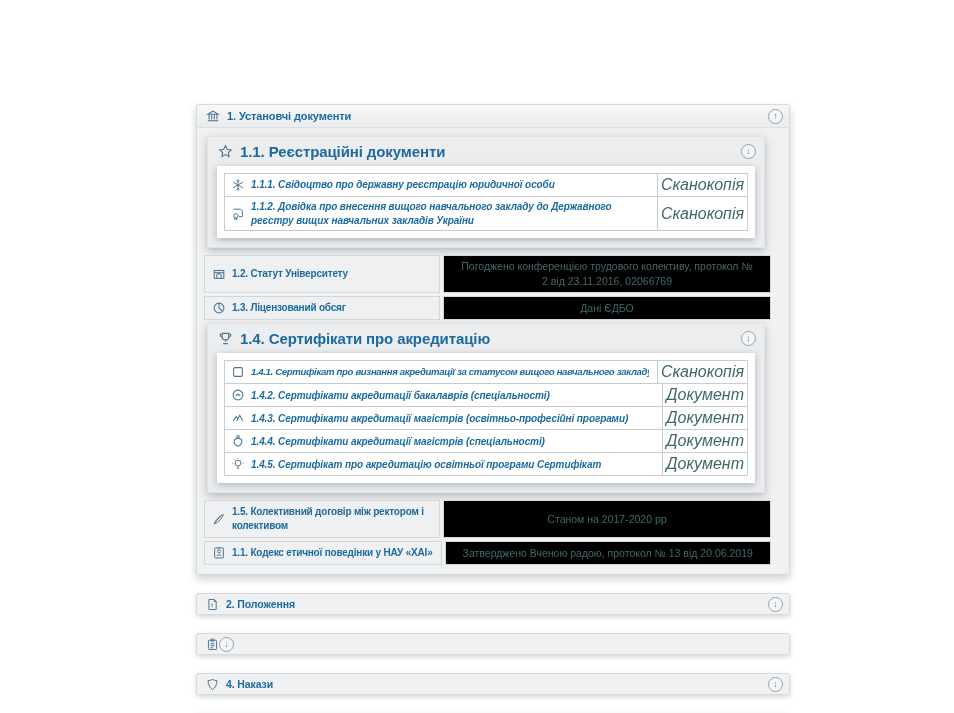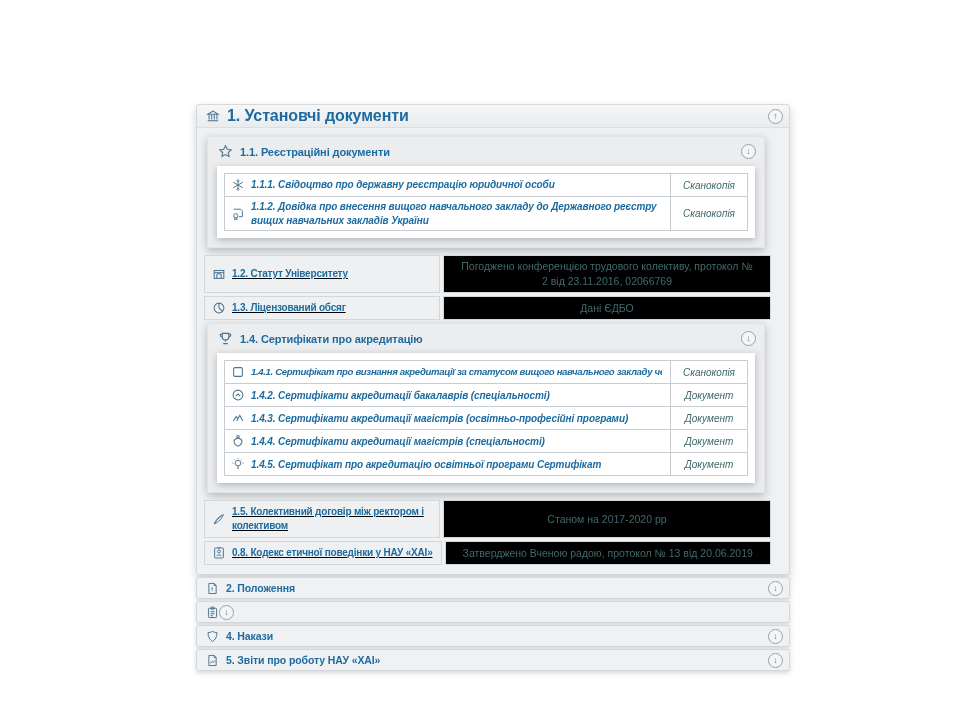--- a/index.html
+++ b/index.html
@@ -13,73 +13,73 @@
   
   .section-card{
     background:#f0f1f2;border:1px solid #d6d9dc;border-radius:3px;
     box-shadow:0 4px 9px rgba(130,140,150,.40);
   }
   .section-header{
     display:flex;align-items:center;height:22px;padding:0 6px 0 9px;
     background:linear-gradient(#f6f7f8,#e9ebec);
     border-bottom:1px solid #dcdfe2;border-radius:3px 3px 0 0;cursor:pointer;
   }
-  .sec-title{color:#1c6ba0;font-weight:bold;font-size:16px;margin-left:7px;flex:1;
+  .sec-title{color:#1c6ba0;font-weight:bold;font-size:11px;margin-left:7px;flex:1;
     white-space:nowrap;letter-spacing:-0.1px;}
   .circle-btn{
     flex:0 0 auto;width:13px;height:13px;border:1px solid #99a1a8;border-radius:50%;
     color:#707980;font-size:9px;line-height:12px;text-align:center;background:#f4f5f6;
     cursor:pointer;
   }
   .section-body{padding:8px 18px 6px 7px;}
 
   
   .subpanel{
     background:#ecedee;border:1px solid #e1e3e5;
     box-shadow:0 3px 8px rgba(110,120,130,.45);
     margin:0 6px 7px 3px;
   }
   .subheader{display:flex;align-items:center;height:29px;padding:0 8px 0 10px;cursor:pointer;}
-  .subheader .sec-title{font-size:11px;}
+  .subheader .sec-title{font-size:15px;}
   .rows-area{
     background:#ffffff;margin:0 9px 9px 9px;padding:7px 7px;
     box-shadow:0 2px 7px rgba(110,120,130,.5);
     font-style:italic;
   }
   .doc-row{display:flex;border:1px solid #c8ccd0;background:#fff;min-height:22px;}
   .doc-row + .doc-row{border-top:0;}
   .label-cell{flex:1;display:flex;align-items:center;padding:3px 8px 3px 6px;min-width:0;}
   .row-label{
     color:#1c6ba0;font-weight:bold;font-size:10px;line-height:1.35;
     margin-left:6px;letter-spacing:-0.1px;
   }
   .row-label.tight{white-space:nowrap;overflow:hidden;font-size:9.6px;letter-spacing:-0.35px;}
   .badge-cell{
     flex:0 0 70px;border-left:1px solid #c8ccd0;display:flex;align-items:center;
-    justify-content:center;color:#40696a;font-size:10px;text-align:left;padding:2px 3px;
+    justify-content:center;color:#40696a;font-size:16px;text-align:left;padding:2px 3px;
   }
 
   
   .kv-row{display:flex;margin:0 0 3px 0;}
   .kv-left{
     flex:0 0 236px;box-sizing:border-box;background:#eef0f1;border:1px solid #d3d7da;
-    display:flex;align-items:center;padding:4px 8px 4px 7px;margin-right:3px;min-height:13px;text-decoration:underline;
+    display:flex;align-items:center;padding:4px 8px 4px 7px;margin-right:3px;min-height:13px;
   }
   .kv-label{color:#1c6ba0;font-weight:bold;font-size:10px;line-height:1.4;
     margin-left:6px;letter-spacing:-0.2px;}
   .kv-label.oneline{white-space:nowrap;overflow:hidden;}
   .kv-right{
     flex:1;background:#000000;border:1px solid #d3d7da;display:flex;align-items:center;
     justify-content:center;color:#40696a;font-size:10.5px;line-height:1.45;
     text-align:center;padding:3px 14px;
   }
 
   
   .collapsed-bar{
-    display:flex;align-items:center;height:20px;margin-top:2px;
+    display:flex;align-items:center;height:20px;margin-top:18px;
     background:#f0f1f2;border:1px solid #d6d9dc;border-radius:3px;
     box-shadow:0 2px 5px rgba(130,140,150,.35);
     padding:0 6px 0 9px;cursor:pointer;
   }
   .collapsed-bar:first-of-type{margin-top:5px;}
   .collapsed-bar .sec-title{font-size:10.5px;}
 
   .icon{flex:0 0 auto;display:inline-flex;align-items:center;}
   .icon svg{display:block;}
 </style>
@@ -260,21 +260,21 @@
       <div class="kv-row">
         <div class="kv-left">
           <span class="icon">
             <svg width="14" height="14" viewBox="0 0 16 16" fill="none" stroke="#4d7591" stroke-width="1.1">
               <rect x="3" y="2.2" width="10" height="11.5" rx="1"></rect>
                 <circle cx="8" cy="6.2" r="1.7"></circle>
               <path d="M5.3 11.5 C5.8 9.6 10.2 9.6 10.7 11.5"></path>
                 <path d="M6.5 2.2 H9.5"></path>
             </svg>
           </span>
-          <span class="kv-label oneline">0.8. Кодекс етичної поведінки у НАУ «ХАІ»</span>
+          <span class="kv-label oneline">1.1. Кодекс етичної поведінки у НАУ «ХАІ»</span>
         </div>
         <div class="kv-right">Затверджено Вченою радою, протокол № 13 від 20.06.2019</div>
       </div>
 
     </div>
   </div>
 
   <div class="collapsed-bar">
     <span class="icon">
       <svg width="13" height="13" viewBox="0 0 16 16" fill="none" stroke="#4d7591" stroke-width="1.2">

